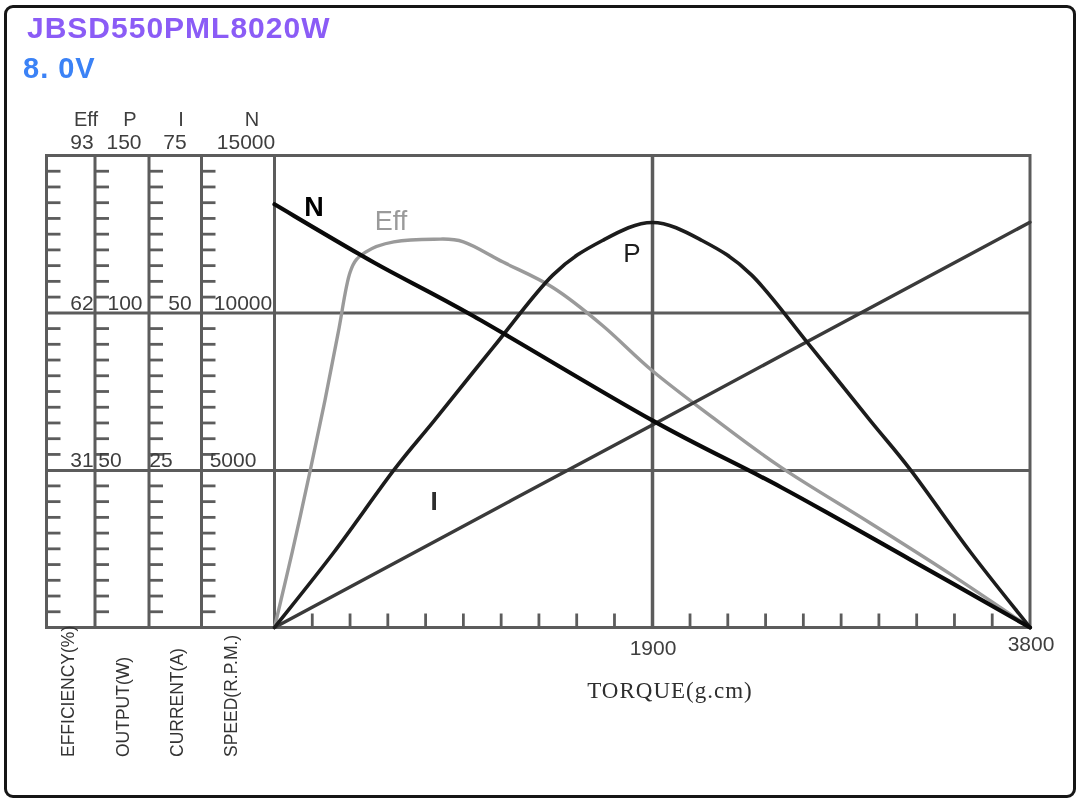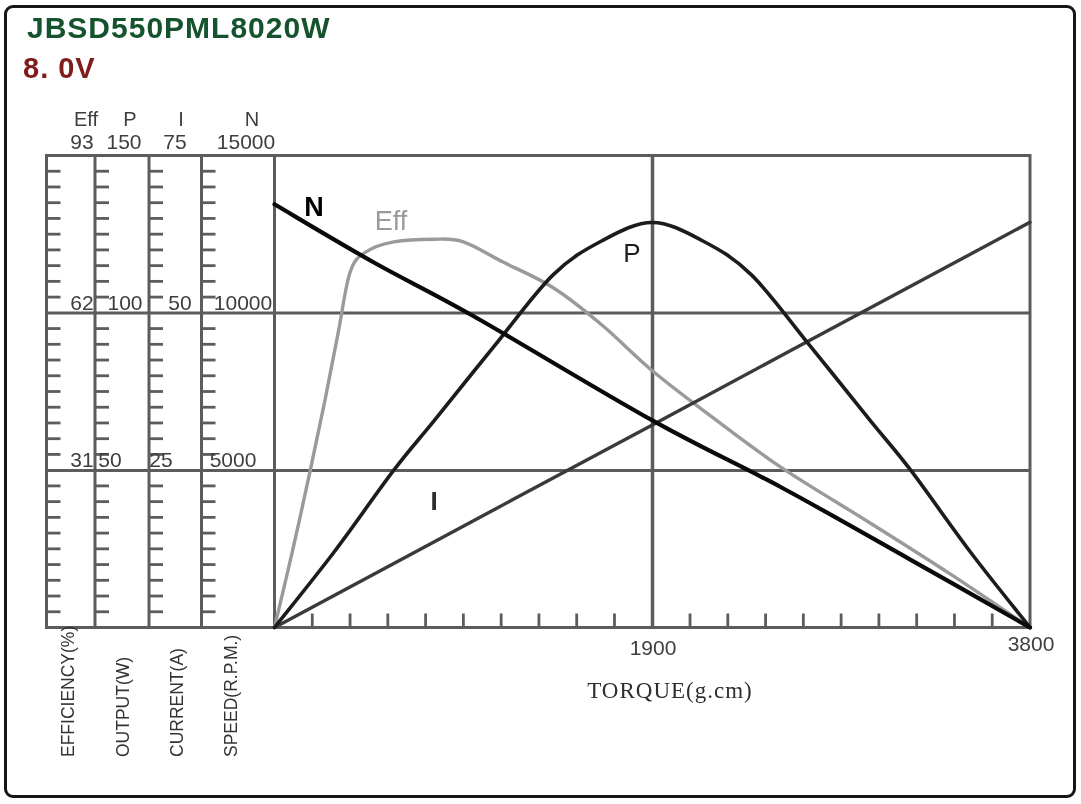--- a/index.html
+++ b/index.html
@@ -1,23 +1,23 @@
 <!DOCTYPE html>
 <html><head>
 <meta charset="utf-8">
 <style>
   html,body{margin:0;padding:0;background:#ffffff;}
   body{width:1081px;height:804px;position:relative;overflow:hidden;
        font-family:"Liberation Sans",sans-serif;}
   .page-frame{position:absolute;left:4px;top:5px;width:1066px;height:787px;
        border:3.5px solid #161616;border-radius:9px;pointer-events:none;}
   .title{position:absolute;left:27px;top:11px;font:bold 30px "Liberation Sans",sans-serif;
-       color:#14532d;letter-spacing:1px;}
+       color:#8b5cf6;letter-spacing:1px;}
   .voltage{position:absolute;left:23px;top:52px;font:bold 29px "Liberation Sans",sans-serif;
-       color:#7f1d1d;letter-spacing:1px;}
+       color:#3b82f6;letter-spacing:1px;}
   svg{position:absolute;left:0;top:0;}
   svg text{fill:#3e3e3e;}
   .axname{font:20px "Liberation Sans",sans-serif;text-anchor:middle;}
   .num{font:21px "Liberation Sans",sans-serif;text-anchor:middle;}
   .unit{font:17.5px "Liberation Sans",sans-serif;text-anchor:start;fill:#333;}
   .xticklab{font:21px "Liberation Sans",sans-serif;text-anchor:middle;fill:#3f3f3f;}
   .xlabel{font:23px "Liberation Serif",serif;text-anchor:middle;fill:#2e2e2e;letter-spacing:1px;}
   .lblN{font:bold 27px "Liberation Sans",sans-serif;text-anchor:middle;fill:#000000;}
   .lblEff{font:27px "Liberation Sans",sans-serif;text-anchor:middle;fill:#9a9a9a;}
   .lblP{font:26px "Liberation Sans",sans-serif;text-anchor:middle;fill:#1d1d1d;}

